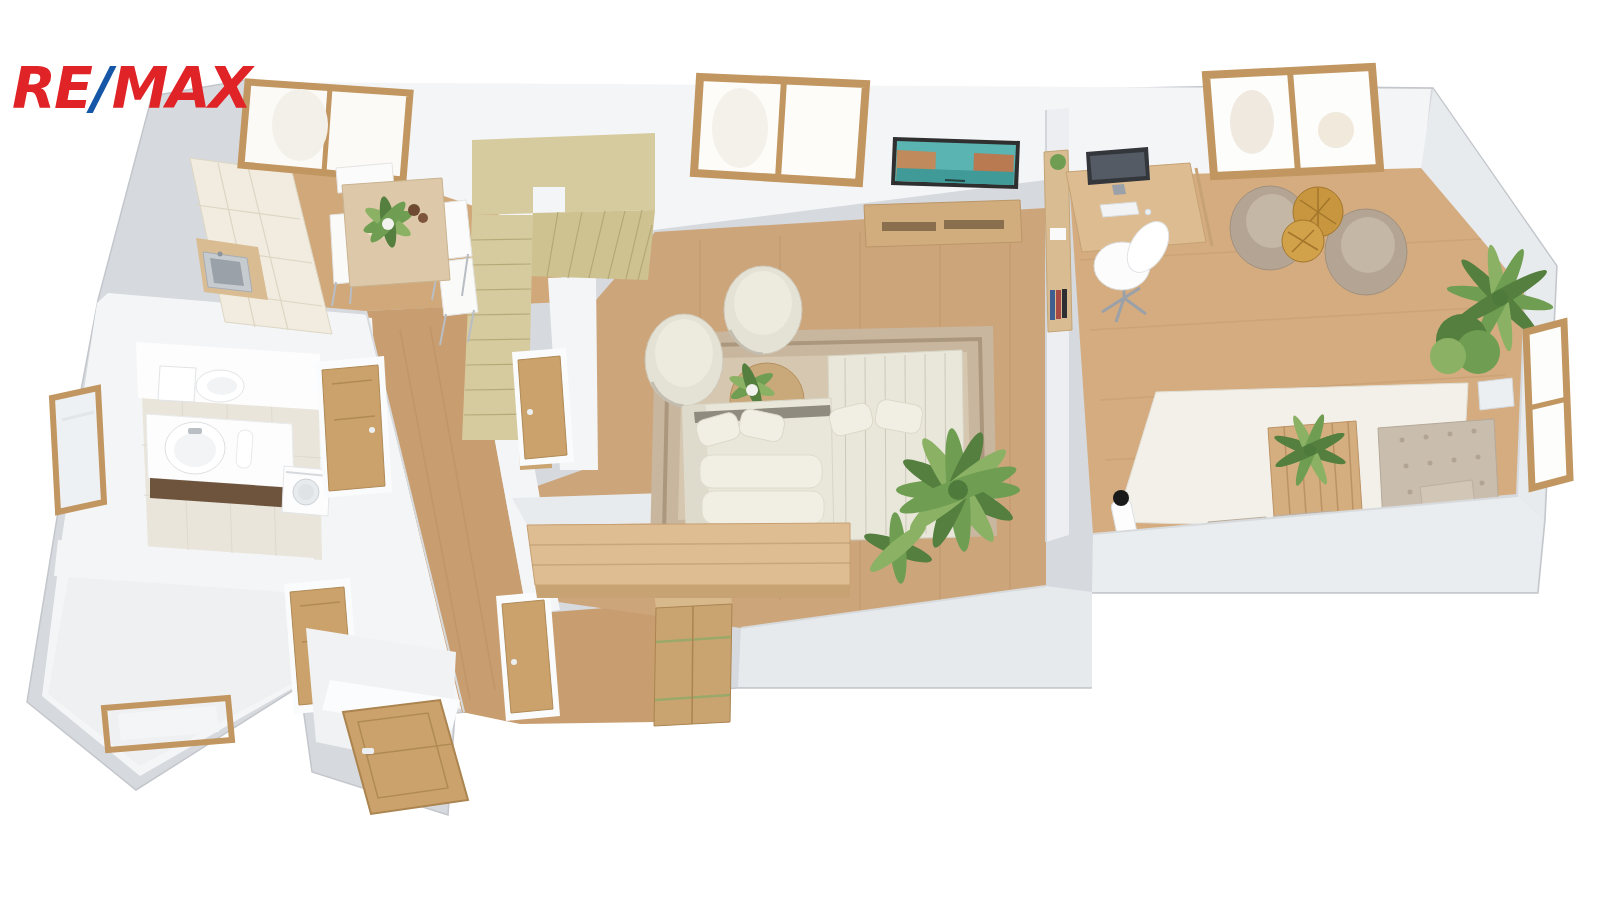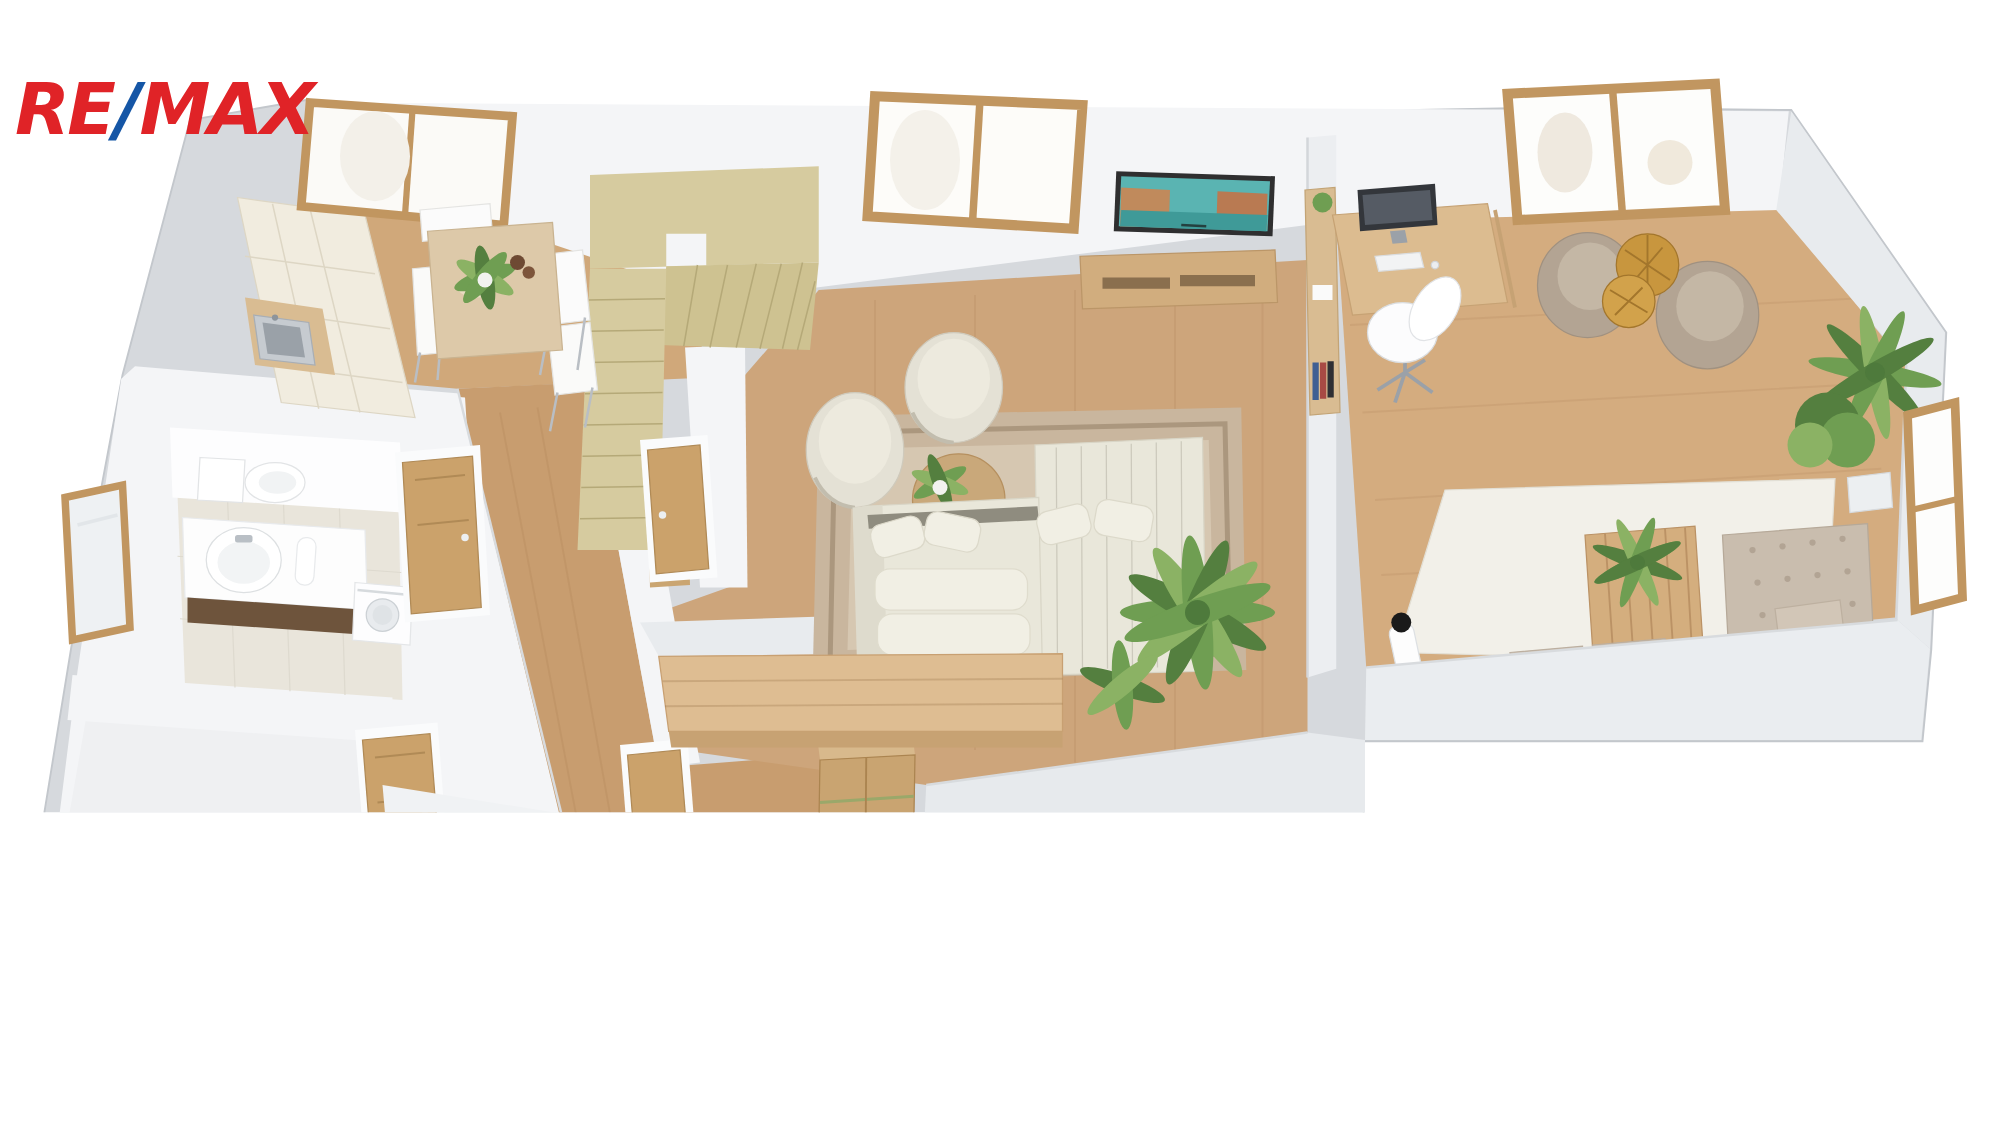--- a/index.html
+++ b/index.html
@@ -14,21 +14,21 @@
     --chair-cream:#e4e1d5; --chair-cream-light:#edeade;
     --taupe:#b3a493; --taupe-light:#c4b7a5;
     --rug:#c9b69e; --rug-border:#ab977e; --rug-field:#d6c7b1; --rug-white:#f2f0e9;
     --travertine:#ddc9a9; --gold:#c8963e; --gold-light:#d2a24b;
     --green:#6f9e52; --green-dark:#547f3f; --green-light:#8bb264;
     --painting-teal:#5ab4b2; --painting-water:#3f9a98; --painting-bldg:#c08a5c; --frame-dark:#2f2f30;
     --tufted:#c9bdae; --tufted-dark:#b2a494;
     --pure-white:#fdfdfe; --metal:#b9bfc5; --dark-wood:#6e543c; --monitor:#33363b;
   }
   html,body{margin:0;padding:0;background:#ffffff;}
-  .stage{position:relative;width:1600px;height:650px;background:#ffffff;overflow:hidden;
+  .stage{position:relative;width:1600px;height:900px;background:#ffffff;overflow:hidden;
          font-family:"DejaVu Sans","Liberation Sans",sans-serif;}
   .plan-svg{position:absolute;left:0;top:0;}
   .logo{position:absolute;left:12px;top:60px;font-style:italic;font-weight:800;font-size:57px;
         letter-spacing:-2px;line-height:1;user-select:none;}
   .logo .re,.logo .max{color:var(--remax-red);}
   .logo .slash{color:var(--remax-blue);padding:0 1px;}
   
   .f-wallside{fill:var(--wall-side);} .f-wallwhite{fill:var(--wall-white);} .f-wallshade{fill:var(--wall-shade);}
   .f-wallband{fill:var(--wall-band);}
   .f-living{fill:var(--floor-living);} .f-study{fill:var(--floor-study);} .f-kitchen{fill:var(--floor-kitchen);}

